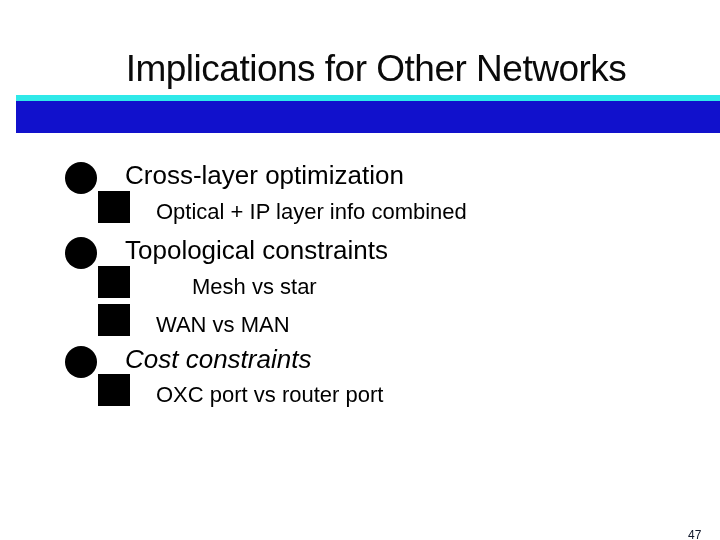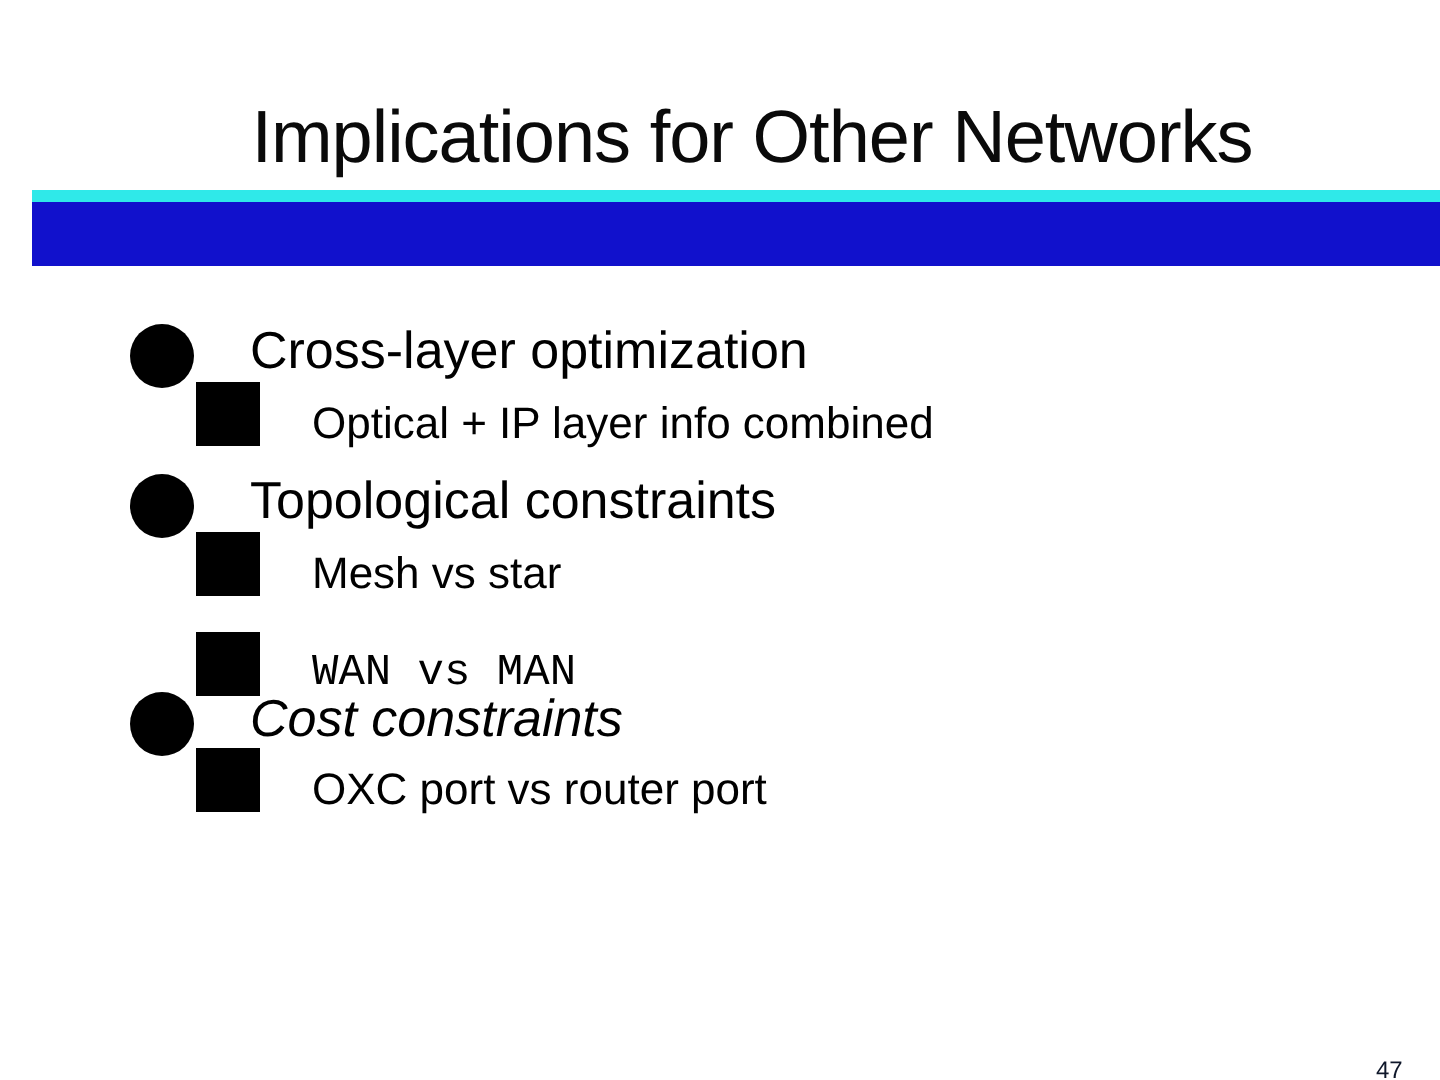--- a/index.html
+++ b/index.html
@@ -53,22 +53,22 @@
     margin-top: 8px;
     margin-right: 10px;
     flex: 0 0 auto;
   }
   .l1-text { font-size: 26px; color: #000; line-height: 1.15; }
   .l2-text { font-size: 22px; color: #000; line-height: 1.15; }
 
   .row-1 { top: 113px; }
   .row-2 { top: 151px; }
   .row-3 { top: 188px; }
-  .row-4 { top: 226px; }
-  .row-5 { top: 276px; font-family: Liberation Mono, monospace; }
+  .row-4 { top: 226px; gap: 36px; }
+  .row-5 { top: 264px; }
   .row-6 { top: 297px; font-style: italic; }
   .row-7 { top: 334px; }
 
   .kaist-logo {
     position: absolute;
     left: 20px;
     top: 504px;
     width: 80px;
   }
   .kaist-text {

